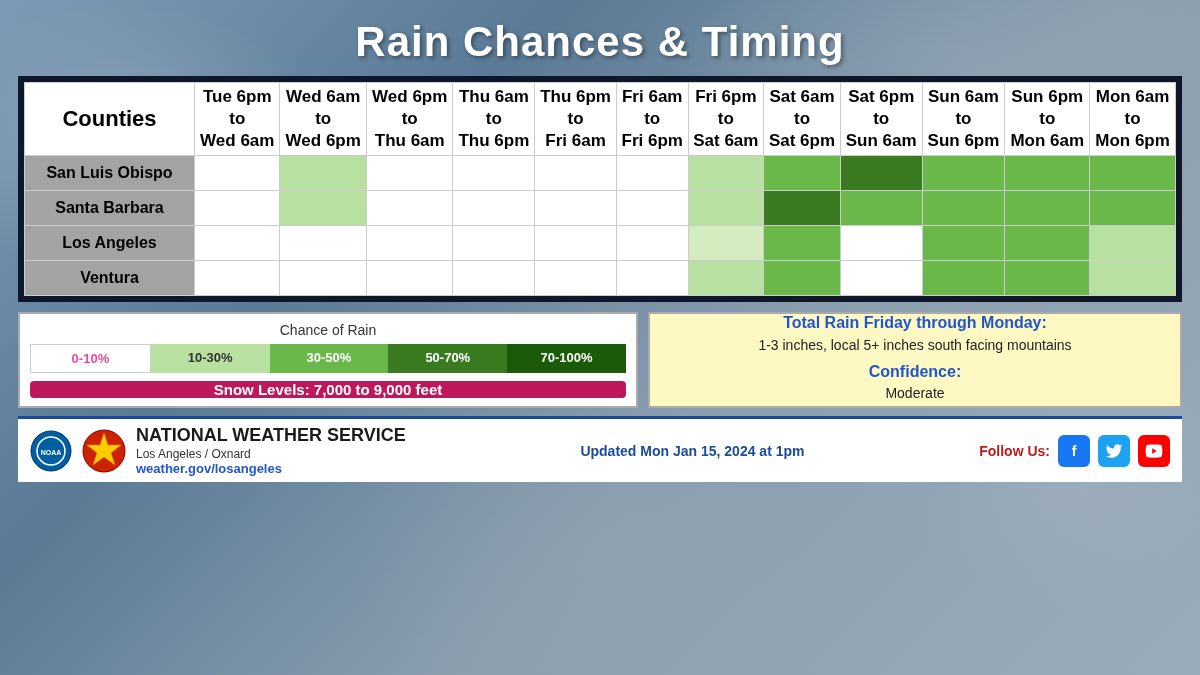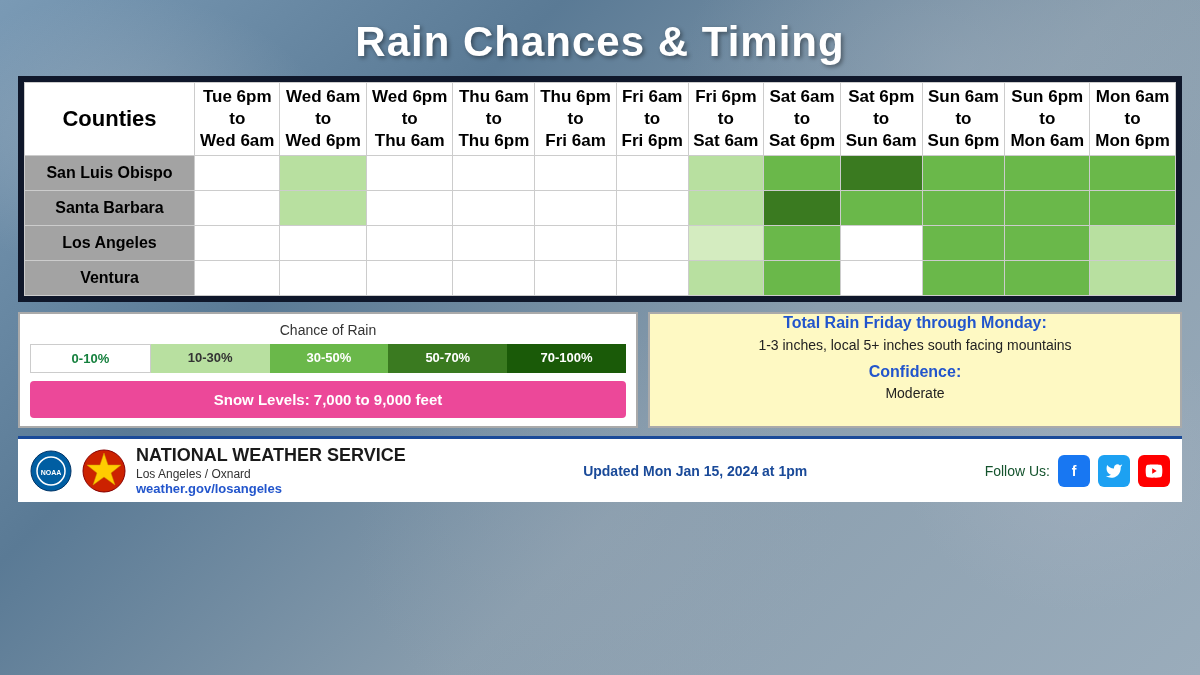--- a/index.html
+++ b/index.html
@@ -128,31 +128,31 @@
     }
 
     .legend-bar {
       flex: 1;
       text-align: center;
       padding: 6px 0;
       font-size: 13px;
       font-weight: bold;
       color: white;
     }
-    .legend-bar.white-bar { background: white; color: #15803d; border: 1px solid #ccc; }
+    .legend-bar.white-bar { background: white; color: #ec4899; border: 1px solid #ccc; }
     .legend-bar.light { background: #b8e0a0; color: #333; }
     .legend-bar.medium { background: #6ab84a; }
     .legend-bar.dark { background: #3a7a20; }
     .legend-bar.very-dark { background: #1a5a08; }
 
     .snow-bar {
-      background: #ec4899;
+      background: #be185d;
       color: white;
       text-align: center;
-      padding: 10px;
+      padding: 0;
       font-size: 15px;
       font-weight: bold;
       border-radius: 4px;
       margin-top: 4px;
     }
 
     .info-box {
       background: #fef9c3;
       border: 2px solid #aaa;
       padding: 0 16px;
@@ -227,22 +227,22 @@
     }
 
     .footer-right {
       display: flex;
       align-items: center;
       gap: 8px;
     }
 
     .follow-text {
       font-size: 14px;
-      font-weight: normal;
-      color: #14532d;
+      font-weight: bold;
+      color: #b91c1c;
     }
 
     .social-icon {
       width: 32px;
       height: 32px;
       border-radius: 6px;
       display: inline-flex;
       align-items: center;
       justify-content: center;
       color: white;

